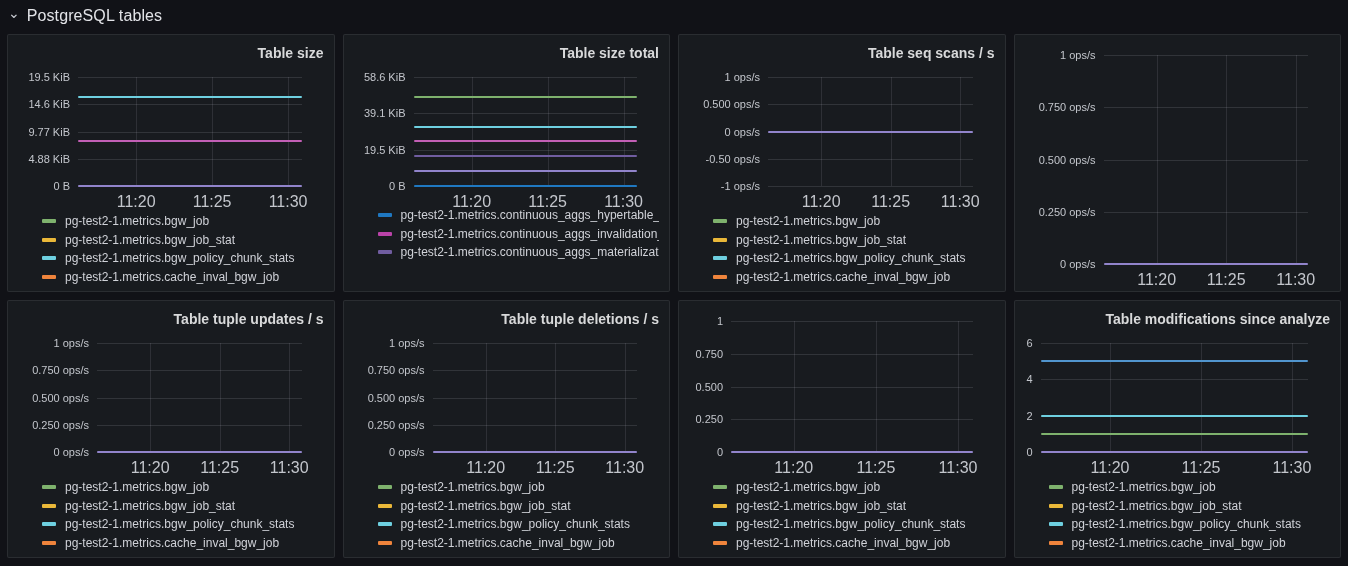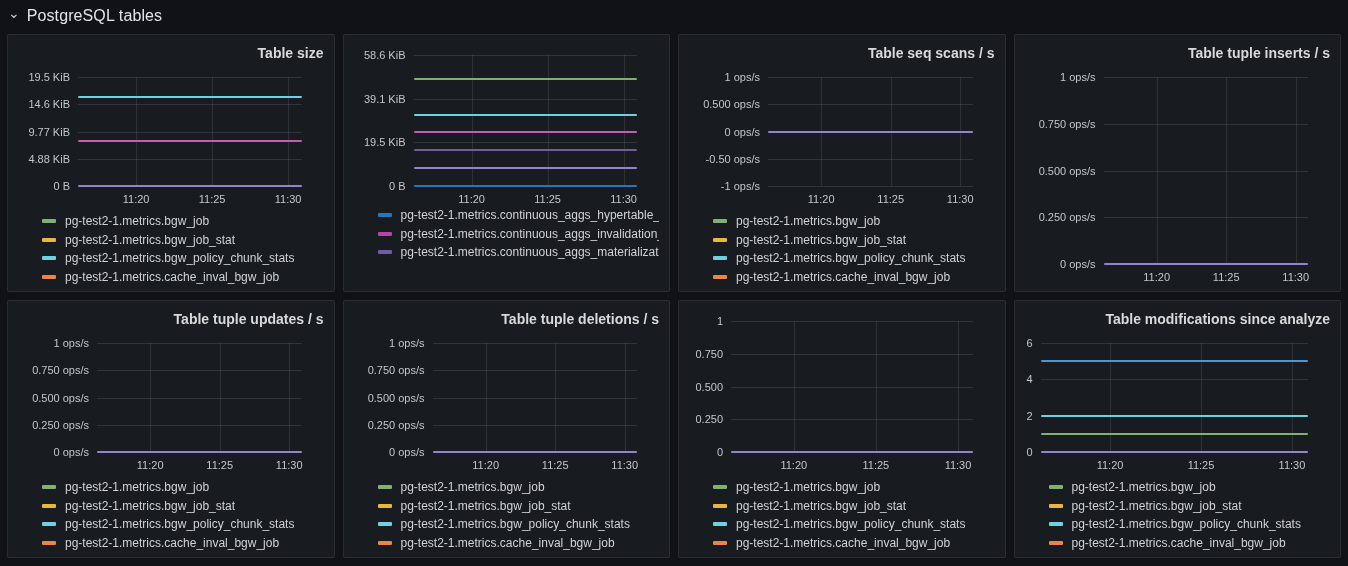--- a/index.html
+++ b/index.html
@@ -59,21 +59,21 @@
     position: absolute; top: 0; bottom: 0; width: 1px;
     background: rgba(204,204,220,0.12);
   }
   .series-line {
     position: absolute; left: 0; right: 0; height: 2px;
     border-radius: 1px; transform: translateY(-50%);
   }
   .xlabels { position: relative; flex: 0 0 auto; height: 21px; }
   .xtick {
     position: absolute; top: 5px; transform: translateX(-50%);
-    font-size: 11px; color: #c3c6cc; white-space: nowrap;
+    font-size: 16px; color: #c3c6cc; white-space: nowrap;
   }
   .legend {
     flex: 0 0 auto; height: 78px; overflow: hidden;
     padding: 3px 0 0 24px;
   }
   .legend.clipped .legend-row:first-child { margin-top: -6px; }
   .legend-row {
     display: flex; align-items: center; height: 18.5px;
     cursor: pointer; white-space: nowrap; overflow: hidden;
   }
@@ -135,20 +135,21 @@
           <span class="legend-label">pg-test2-1.metrics.bgw_policy_chunk_stats</span>
         </div>
         <div class="legend-row">
           <span class="swatch" style="background: rgb(239, 132, 60);"></span>
           <span class="legend-label">pg-test2-1.metrics.cache_inval_bgw_job</span>
         </div>
       </div>
   </div>
 
   <div class="panel">
+    <div class="panel-title">Table size total</div>
     <div class="chart-body">
       <div class="ylabels" style="width: 60px;">
           <div class="ytick" style="top: 0%;">58.6 KiB</div>
           <div class="ytick" style="top: 33.3333%;">39.1 KiB</div>
           <div class="ytick" style="top: 66.6667%;">19.5 KiB</div>
           <div class="ytick" style="top: 100%;">0 B</div>
         </div>
       <div class="plot">
           <div class="hgrid" style="top: 0%;"></div>
           <div class="hgrid" style="top: 33.3333%;"></div>
@@ -227,21 +228,20 @@
           <span class="legend-label">pg-test2-1.metrics.bgw_policy_chunk_stats</span>
         </div>
         <div class="legend-row">
           <span class="swatch" style="background: rgb(239, 132, 60);"></span>
           <span class="legend-label">pg-test2-1.metrics.cache_inval_bgw_job</span>
         </div>
       </div>
   </div>
 
   <div class="panel">
-    <div class="panel-title">Table tuple inserts / s</div>
     <div class="chart-body">
       <div class="ylabels" style="width: 79px;">
           <div class="ytick" style="top: 0%;">1 ops/s</div>
           <div class="ytick" style="top: 25%;">0.750 ops/s</div>
           <div class="ytick" style="top: 50%;">0.500 ops/s</div>
           <div class="ytick" style="top: 75%;">0.250 ops/s</div>
           <div class="ytick" style="top: 100%;">0 ops/s</div>
         </div>
       <div class="plot">
           <div class="hgrid" style="top: 0%;"></div>

